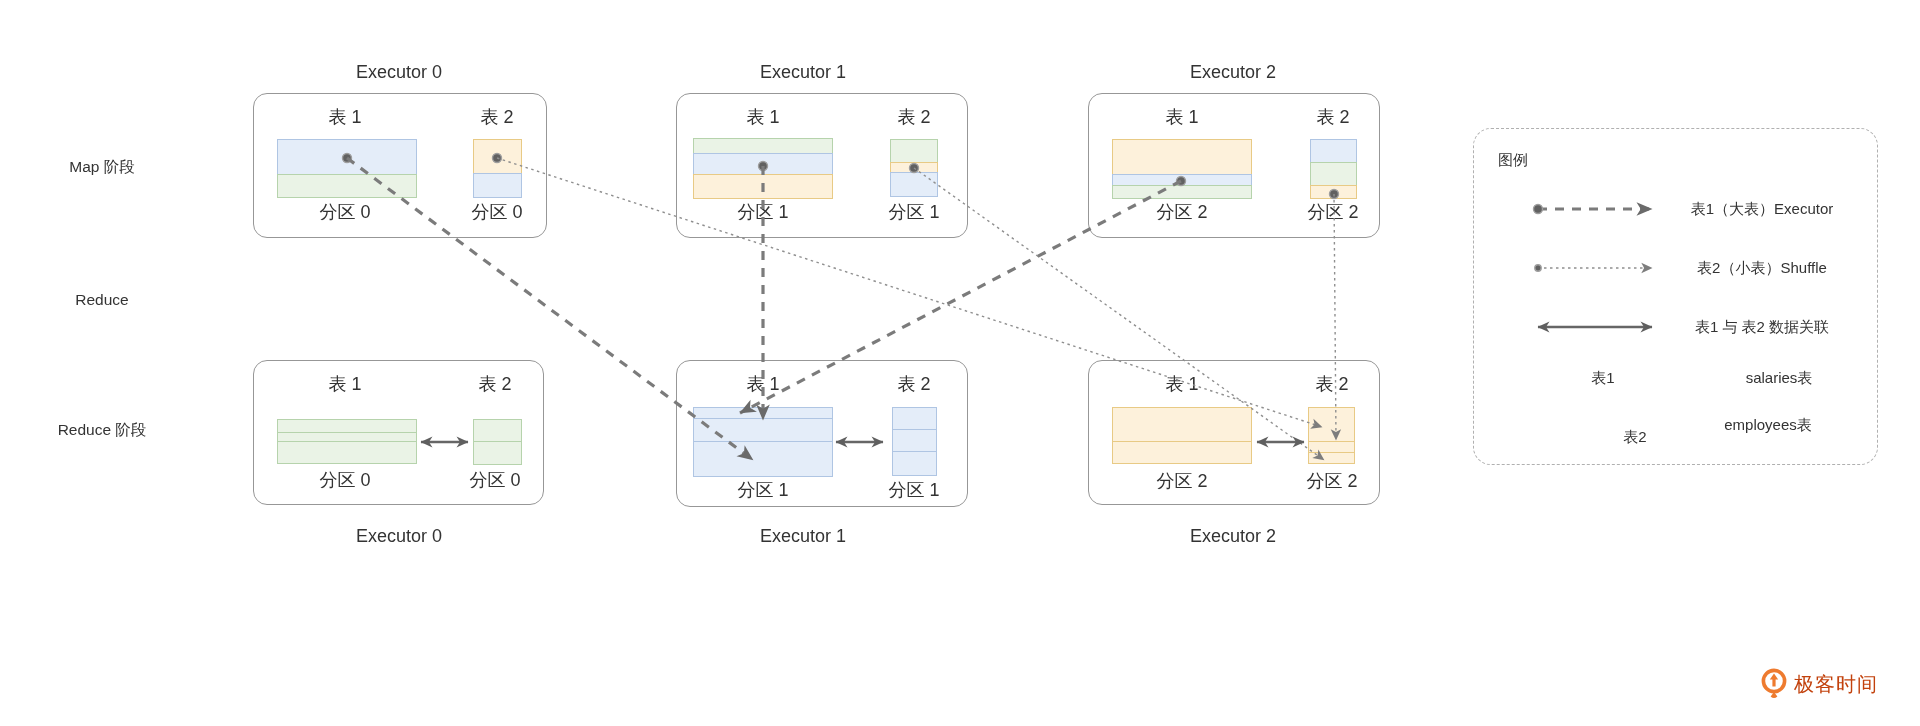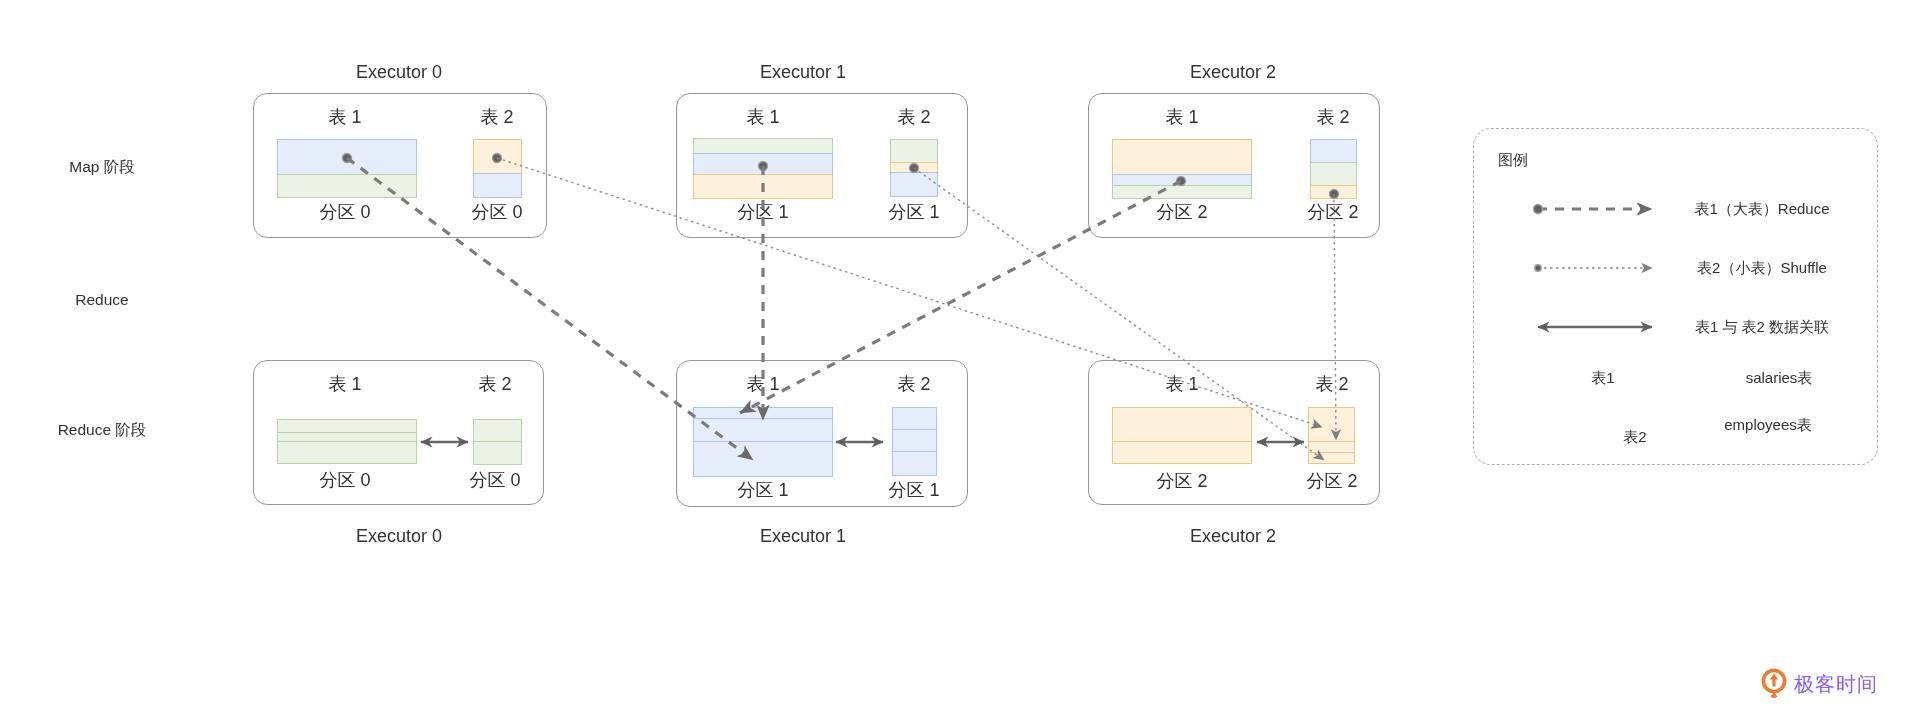--- a/index.html
+++ b/index.html
@@ -15,21 +15,21 @@
   .seg-green{background:#eaf3e6;border-color:#b6d3ac;}
   .seg-orange{background:#fdf1db;border-color:#e8ca85;}
   #connector-layer{position:absolute;left:0;top:0;width:1920px;height:726px;pointer-events:none;z-index:5;}
   .ln-dash{stroke:#7b7b7b;stroke-width:3.2;stroke-dasharray:9 8;fill:none;}
   .ln-dot{stroke:#8f8f8f;stroke-width:1.4;stroke-dasharray:2.5 3.5;fill:none;}
   .ln-assoc{stroke:#666666;stroke-width:2.6;fill:none;}
   #legend-box{position:absolute;left:1473px;top:128px;width:403px;height:335px;border:1.5px dashed #b0b0b0;border-radius:18px;}
   #legend-title{position:absolute;left:1498px;top:151px;font-size:15px;color:#333;}
   .lg-label{position:absolute;transform:translate(-50%,-50%);white-space:nowrap;font-size:15px;color:#333;}
   #logo{position:absolute;left:1759px;top:666px;display:flex;align-items:center;gap:5px;}
-  #logo-text{font-size:20px;color:#8b5cf6;font-weight:500;letter-spacing:1px;}
+  #logo-text{font-size:20px;color:#c2410c;font-weight:500;letter-spacing:1px;}
 </style>
 </head>
 <body>
 
 <div id="canvas">
 
   <div class="row-label" style="left:102px;top:167px;">Map 阶段</div>
   <div class="row-label" style="left:102px;top:300px;">Reduce</div>
   <div class="row-label" style="left:102px;top:430px;">Reduce 阶段</div>
 
@@ -164,20 +164,20 @@
       <div class="seg seg-orange" style="height: 35px;"></div>
       <div class="seg seg-orange" style="height: 23px;"></div>
     </div>
     <div class="abs-label" style="left: 1332px; top: 384px;">表 2</div>
     <div class="abs-label" style="left: 1332px; top: 481px;">分区 2</div>
     <div class="stack" style="left: 1308px; top: 407px; width: 47px;">
       <div class="seg seg-orange" style="height: 35px;"></div>
       <div class="seg seg-orange" style="height: 12px;"></div>
       <div class="seg seg-orange" style="height: 12px;"></div>
     </div>
-    <div class="lg-label" style="left: 1762px; top: 209px;">表1（大表）Reduce</div>
+    <div class="lg-label" style="left: 1762px; top: 209px;">表1（大表）Executor</div>
     <div class="lg-label" style="left: 1762px; top: 268px; text-align: center;">表2（小表）Shuffle</div>
     <div class="lg-label" style="left: 1762px; top: 327px;">表1 与 表2 数据关联</div>
     <div class="lg-label" style="left: 1603px; top: 378px;">表1</div>
     <div class="lg-label" style="left: 1768px; top: 378px; margin-left: 11px;">salaries表</div>
     <div class="lg-label" style="left: 1603px; top: 437px; margin-left: 32px;">表2</div>
     <div class="lg-label" style="left: 1768px; top: 425px;">employees表</div>
   </div>
 
 </body></html>

